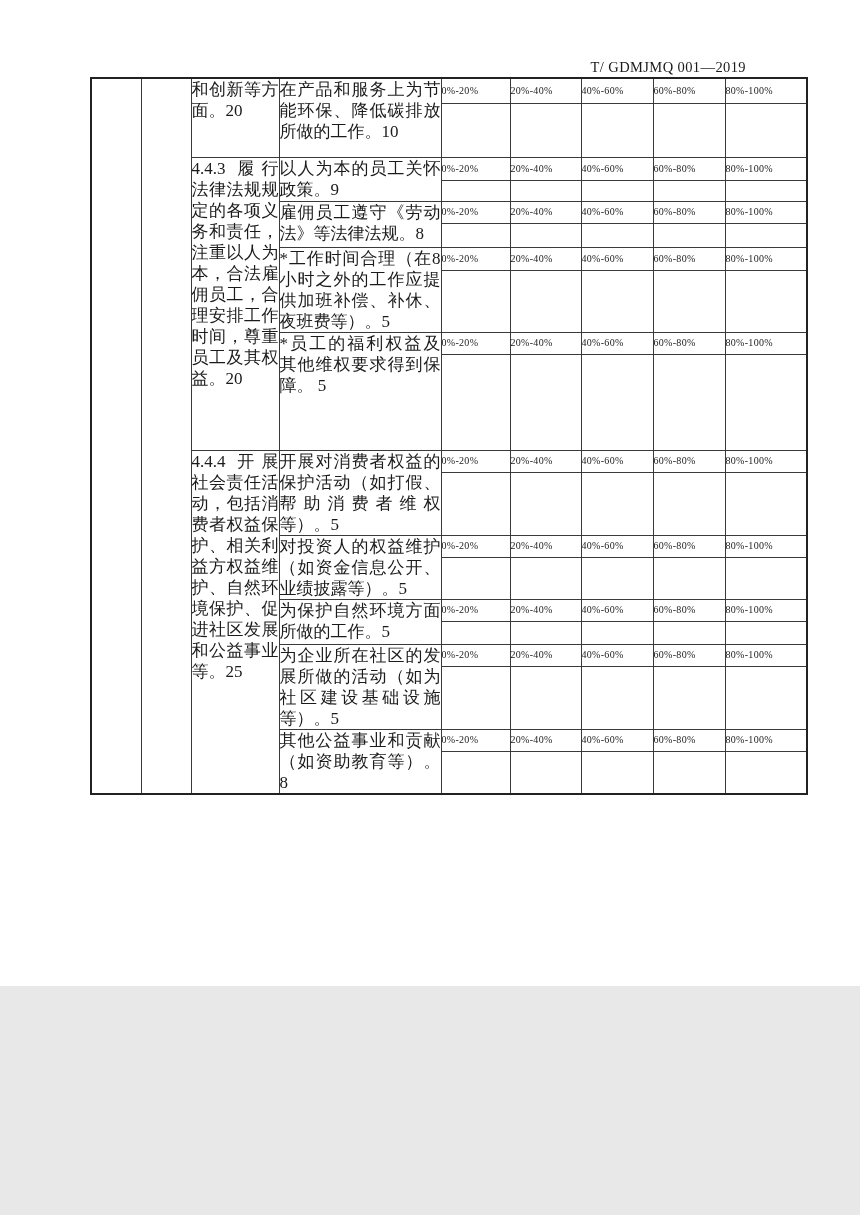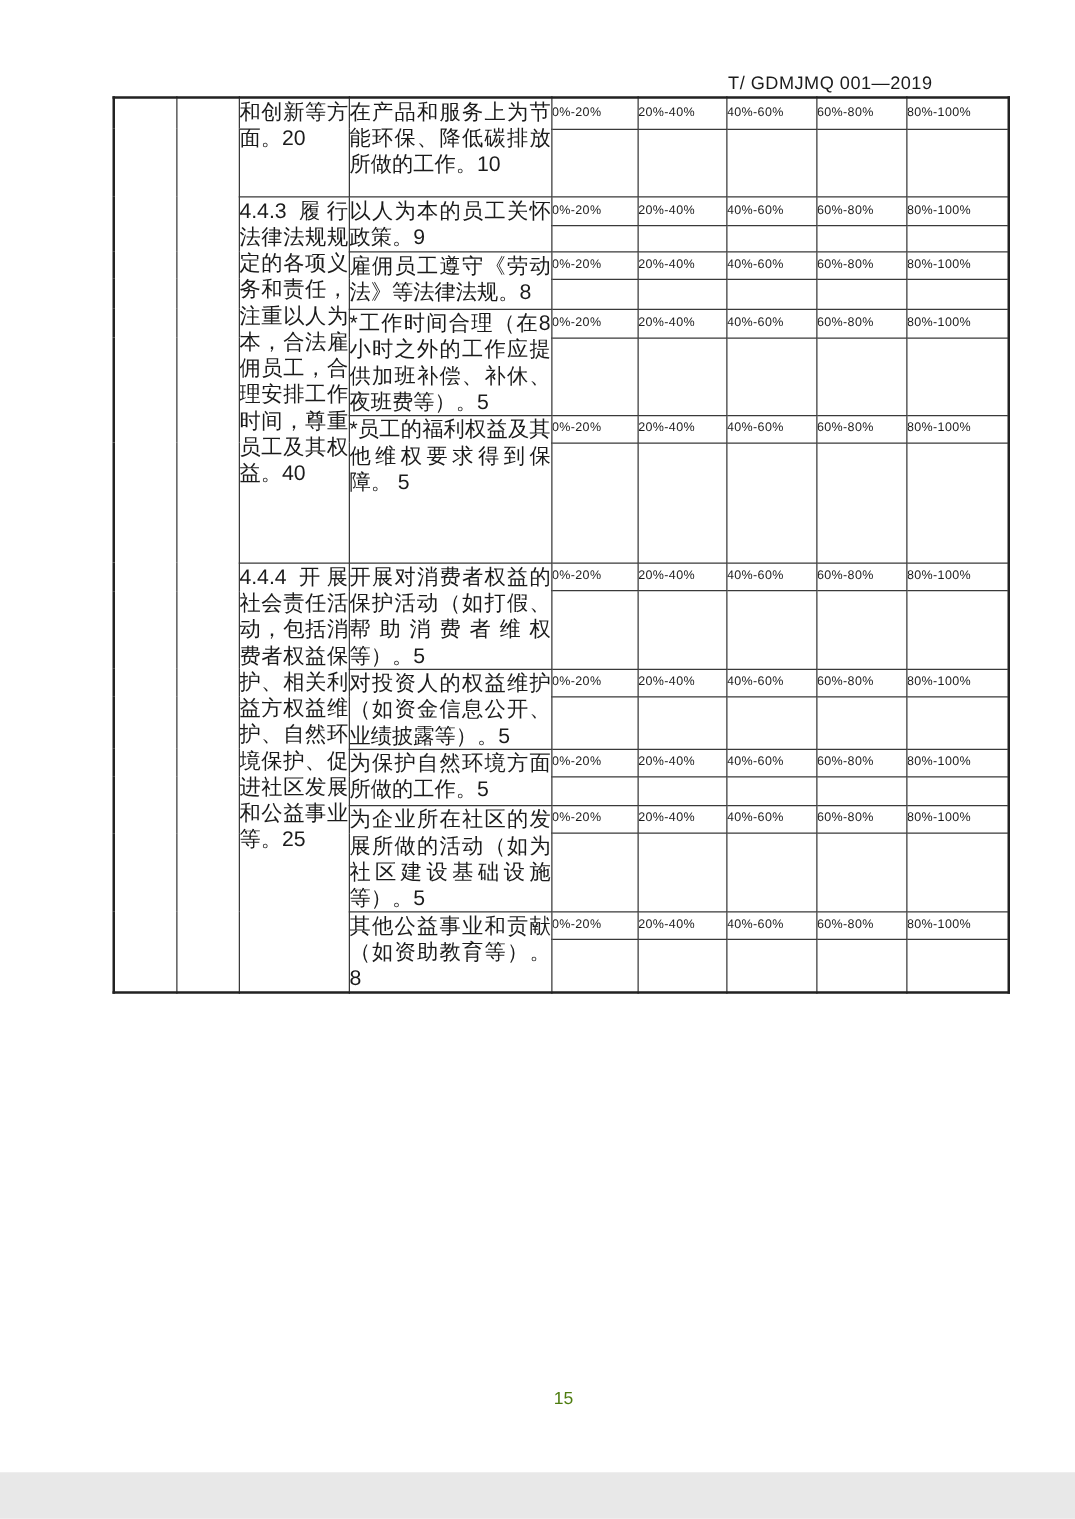--- a/index.html
+++ b/index.html
@@ -1,20 +1,20 @@
 <!DOCTYPE html>
 <html><head>
 <meta charset="utf-8">
 <style>
   html,body{margin:0;padding:0;background:#e8e8e8;}
   .page{
     position:relative;
-    width:860px;height:1178px;
+    width:860px;height:986px;
     background:#ffffff;
-    font-family:Liberation Sans, sans-serif;
+    font-family:Liberation Serif, serif;
     color:#1b1b1b;
     overflow:hidden;
   }
   .header-right{
     position:absolute;
     top:59px;right:114px;
     font-size:14.5px;
     letter-spacing:0.4px;
     color:#1b1b1b;
     white-space:nowrap;
@@ -96,21 +96,21 @@
       </tr>
       <tr style="height:54px">
         <td class="blank"></td>
         <td class="blank"></td>
         <td class="blank"></td>
         <td class="blank"></td>
         <td class="blank"></td>
       </tr>
 
       <tr style="height:23px">
-        <td class="clause" rowspan="8">4.4.3 履行法律法规规定的各项义务和责任，注重以人为本，合法雇佣员工，合理安排工作时间，尊重员工及其权益。40</td>
+        <td class="clause" rowspan="8">4.4.3 履行法律法规规定的各项义务和责任，注重以人为本，合法雇佣员工，合理安排工作时间，尊重员工及其权益。20</td>
         <td class="criteria" rowspan="2">以人为本的员工关怀政策。9</td>
         <td class="pct">0%-20%</td>
         <td class="pct">20%-40%</td>
         <td class="pct">40%-60%</td>
         <td class="pct">60%-80%</td>
         <td class="pct">80%-100%</td>
       </tr>
       <tr style="height:21px">
         <td class="blank"></td>
         <td class="blank"></td>

